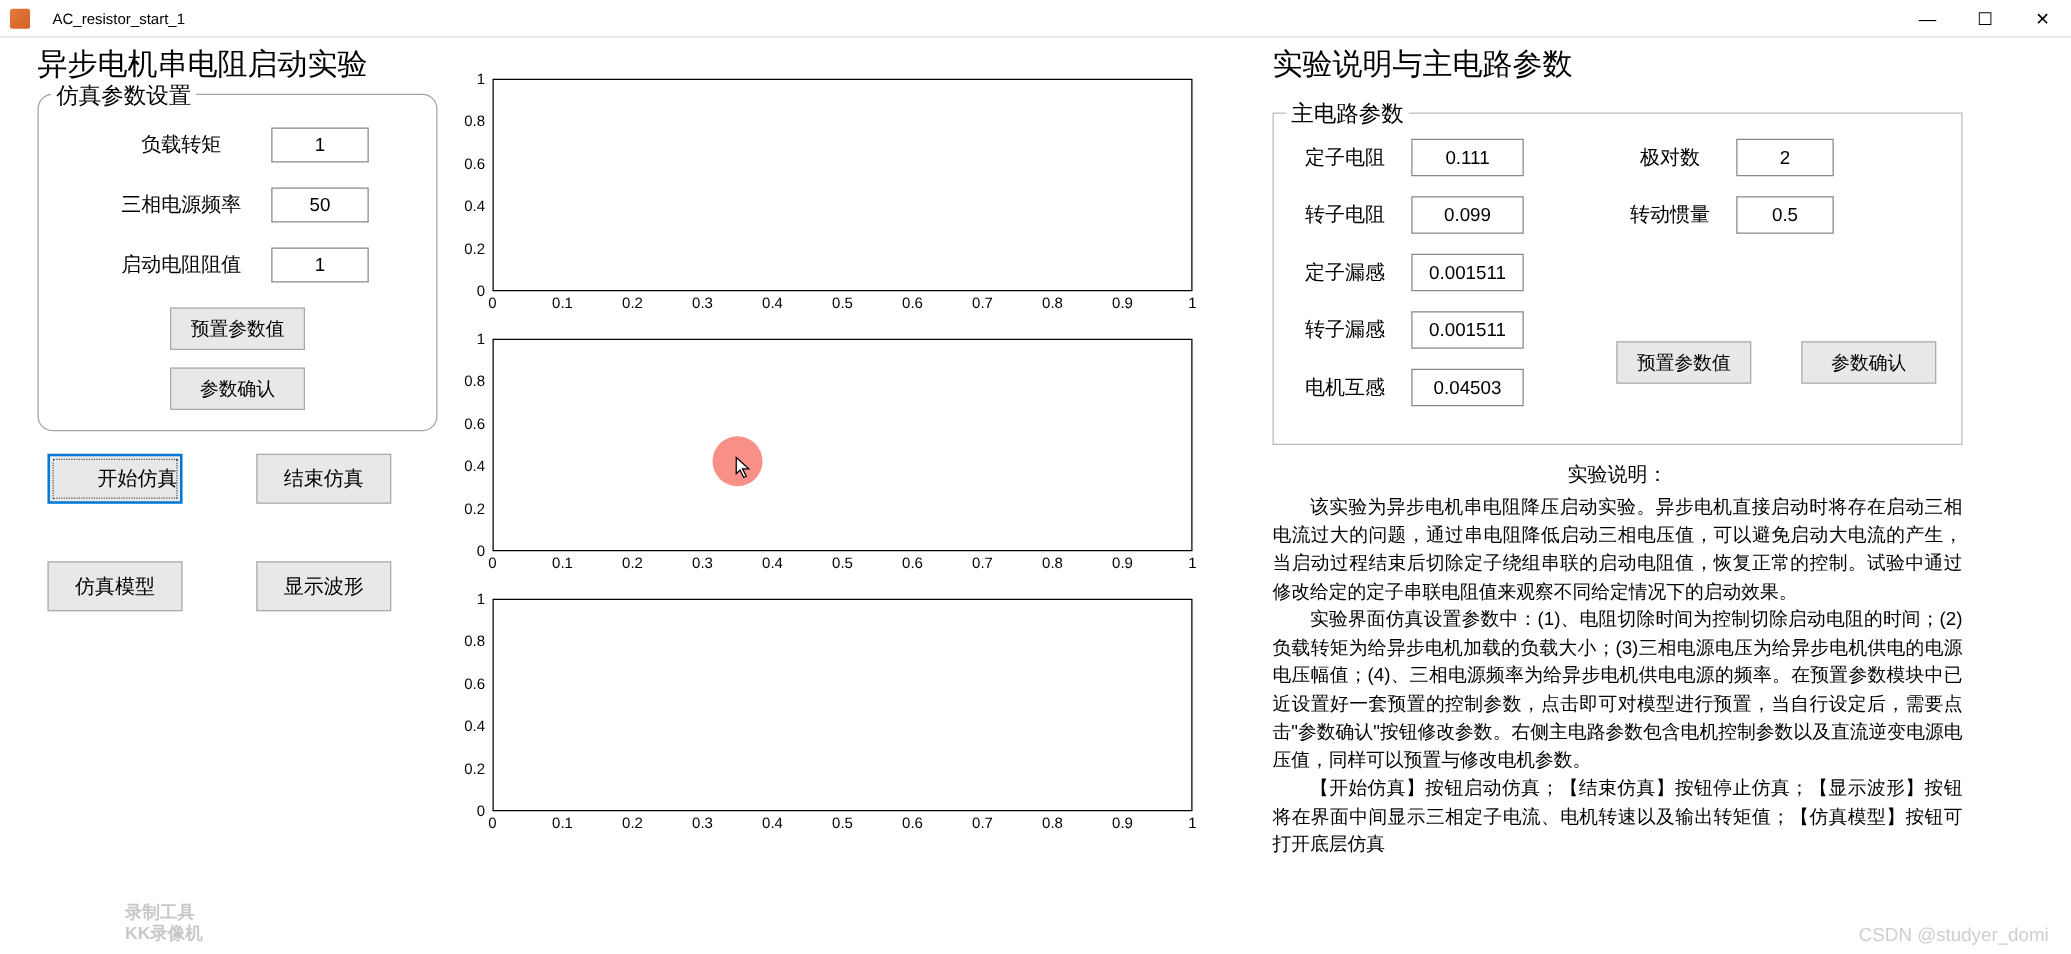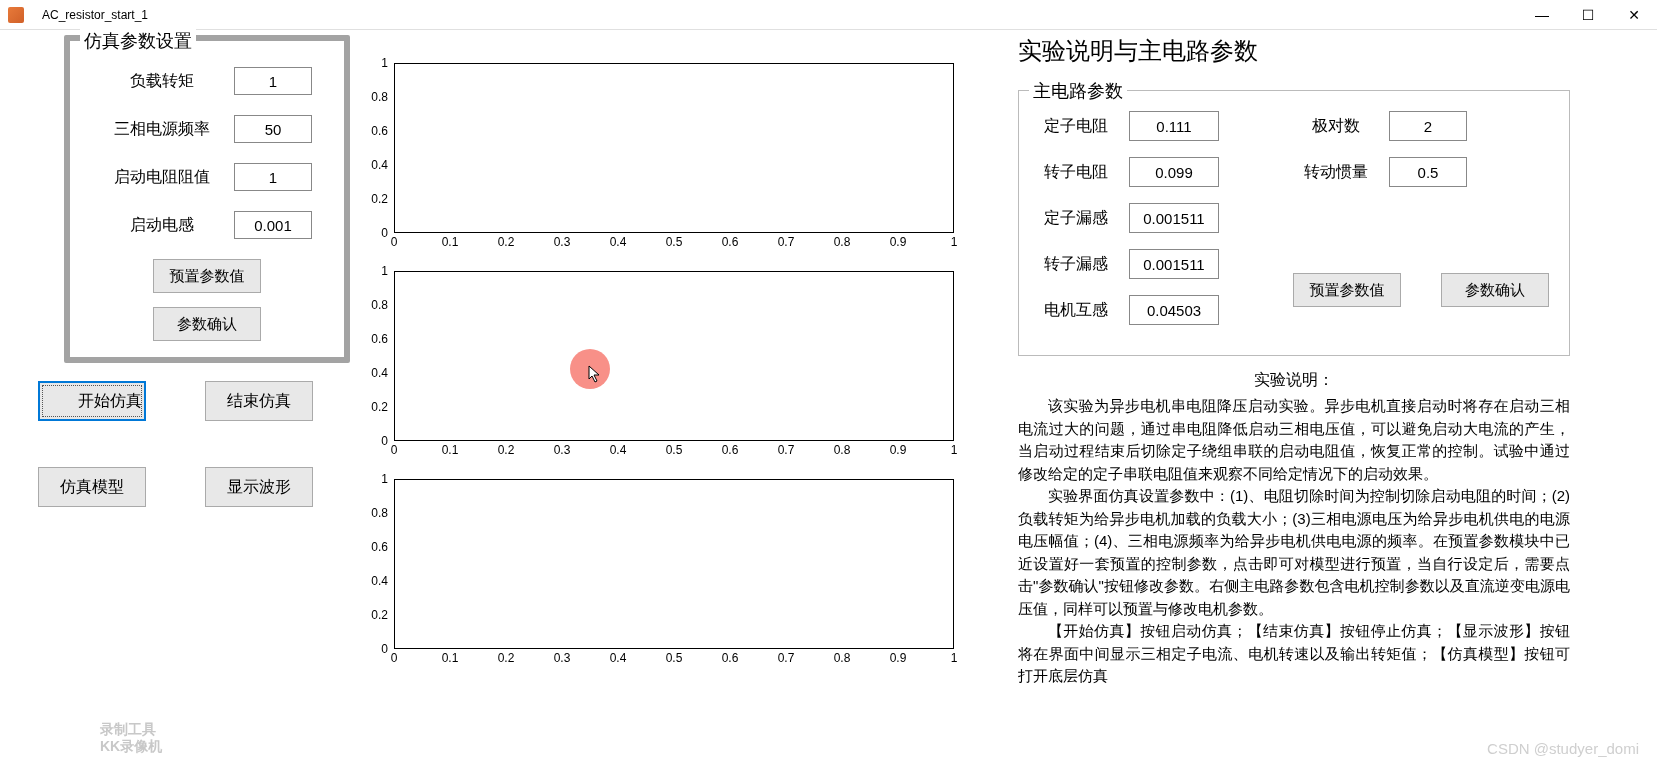--- a/index.html
+++ b/index.html
@@ -12,21 +12,21 @@
 .title-text { font-size:12px; color:#000; }
 .win-controls { display:flex; }
 .win-btn { width:46px; height:30px; display:flex; align-items:center; justify-content:center; cursor:pointer; font-size:14px; color:#000; }
 
 
 .main { display:flex; padding:5px 10px 0 30px; gap:10px; height:calc(100% - 30px); }
 
 
 .left { width:320px; }
 .main-title { font-size:24px; font-family:"SimSun","FangSong",serif; margin-bottom:8px; }
-.groupbox { border:6px solid #a3a3a3; border-radius:2px; padding:26px 18px 16px 18px; position:relative; margin-bottom:18px;margin-left:34px; }
+.groupbox { border:1px solid #a3a3a3; border-radius:12px; padding:26px 18px 16px 18px; position:relative; margin-bottom:18px; }
 .group-title { position:absolute; top:-12px; left:10px; background:#fff; padding:0 4px; font-size:18px; font-family:"SimSun",serif; }
 .param-row { display:flex; align-items:center; justify-content:center; gap:12px; margin-bottom:20px; }
 .param-label { width:120px; text-align:center; font-size:16px; font-family:"SimSun",serif; }
 .param-input { width:78px; height:28px; border:1px solid #888; text-align:center; font-size:15px; background:#fff; }
 .btn-stack { display:flex; flex-direction:column; align-items:center; gap:14px; margin-top:18px; }
 .std-btn { width:108px; height:34px; background:#e8e8e8; border:1px solid #aaa; font-size:15px; font-family:"SimSun",serif; cursor:pointer; }
 .btn-grid { display:grid; grid-template-columns:1fr 1fr; gap:46px 30px; padding:0 8px; }
 .grid-btn { width:108px; height:40px; background:#e8e8e8; border:1px solid #aaa; font-size:16px; font-family:"SimSun",serif; cursor:pointer; }
 .grid-btn.active { border:2px solid #0078d7; outline:1px dotted #555; outline-offset:-5px;padding-left:36px; }
 
@@ -70,39 +70,36 @@
   <div class="win-controls">
     <div class="win-btn">—</div>
     <div class="win-btn">☐</div>
     <div class="win-btn close">✕</div>
   </div>
 </div>
 
 <div class="main">
 
   <div class="left">
+    <div class="main-title">异步电机串电阻启动实验</div>
 
     <div class="groupbox">
       <span class="group-title">仿真参数设置</span>
 
       <div class="param-row">
         <span class="param-label">负载转矩</span>
         <input class="param-input" value="1" style="">
       </div>
       <div class="param-row">
         <span class="param-label">三相电源频率</span>
         <input class="param-input" value="50" style="">
       </div>
       <div class="param-row">
         <span class="param-label">启动电阻阻值</span>
         <input class="param-input" value="1" style="">
-      </div>
-      <div class="param-row">
-        <span class="param-label">启动电感</span>
-        <input class="param-input" value="0.001" style="">
       </div>
 
       <div class="btn-stack">
         <button class="std-btn">预置参数值</button>
         <button class="std-btn">参数确认</button>
       </div>
     </div>
 
     <div class="btn-grid">
       <button class="grid-btn active">开始仿真</button>

